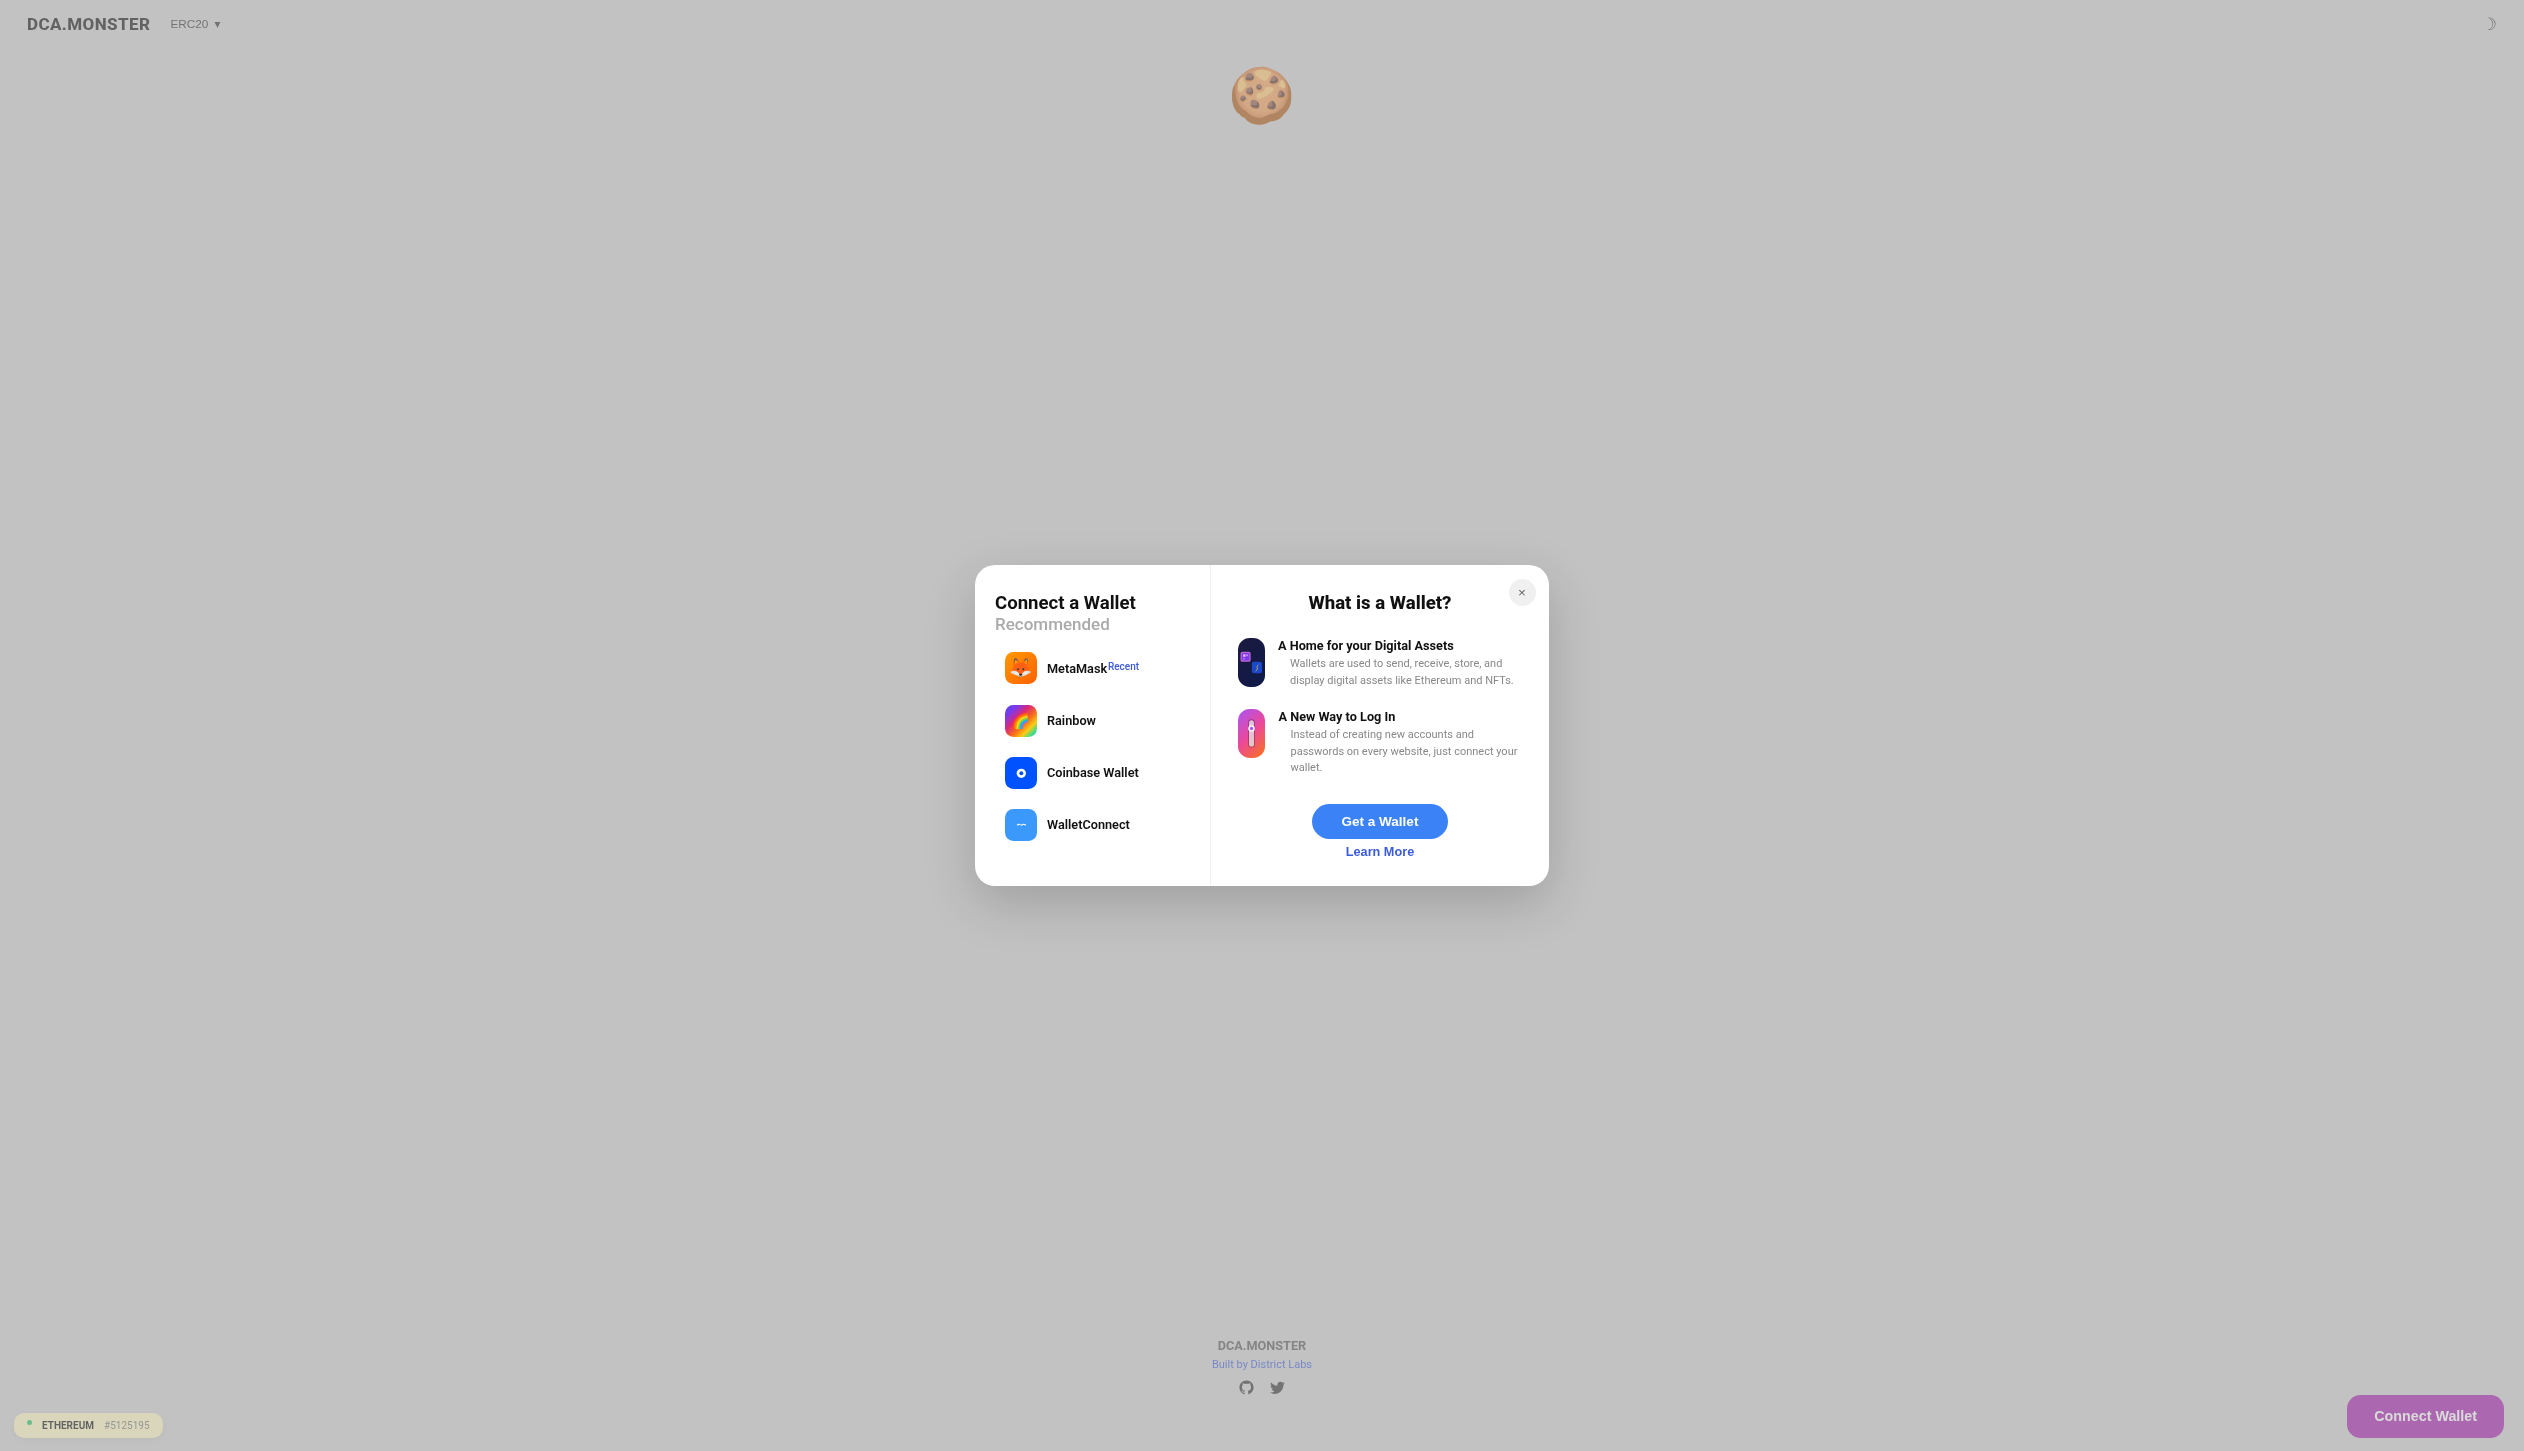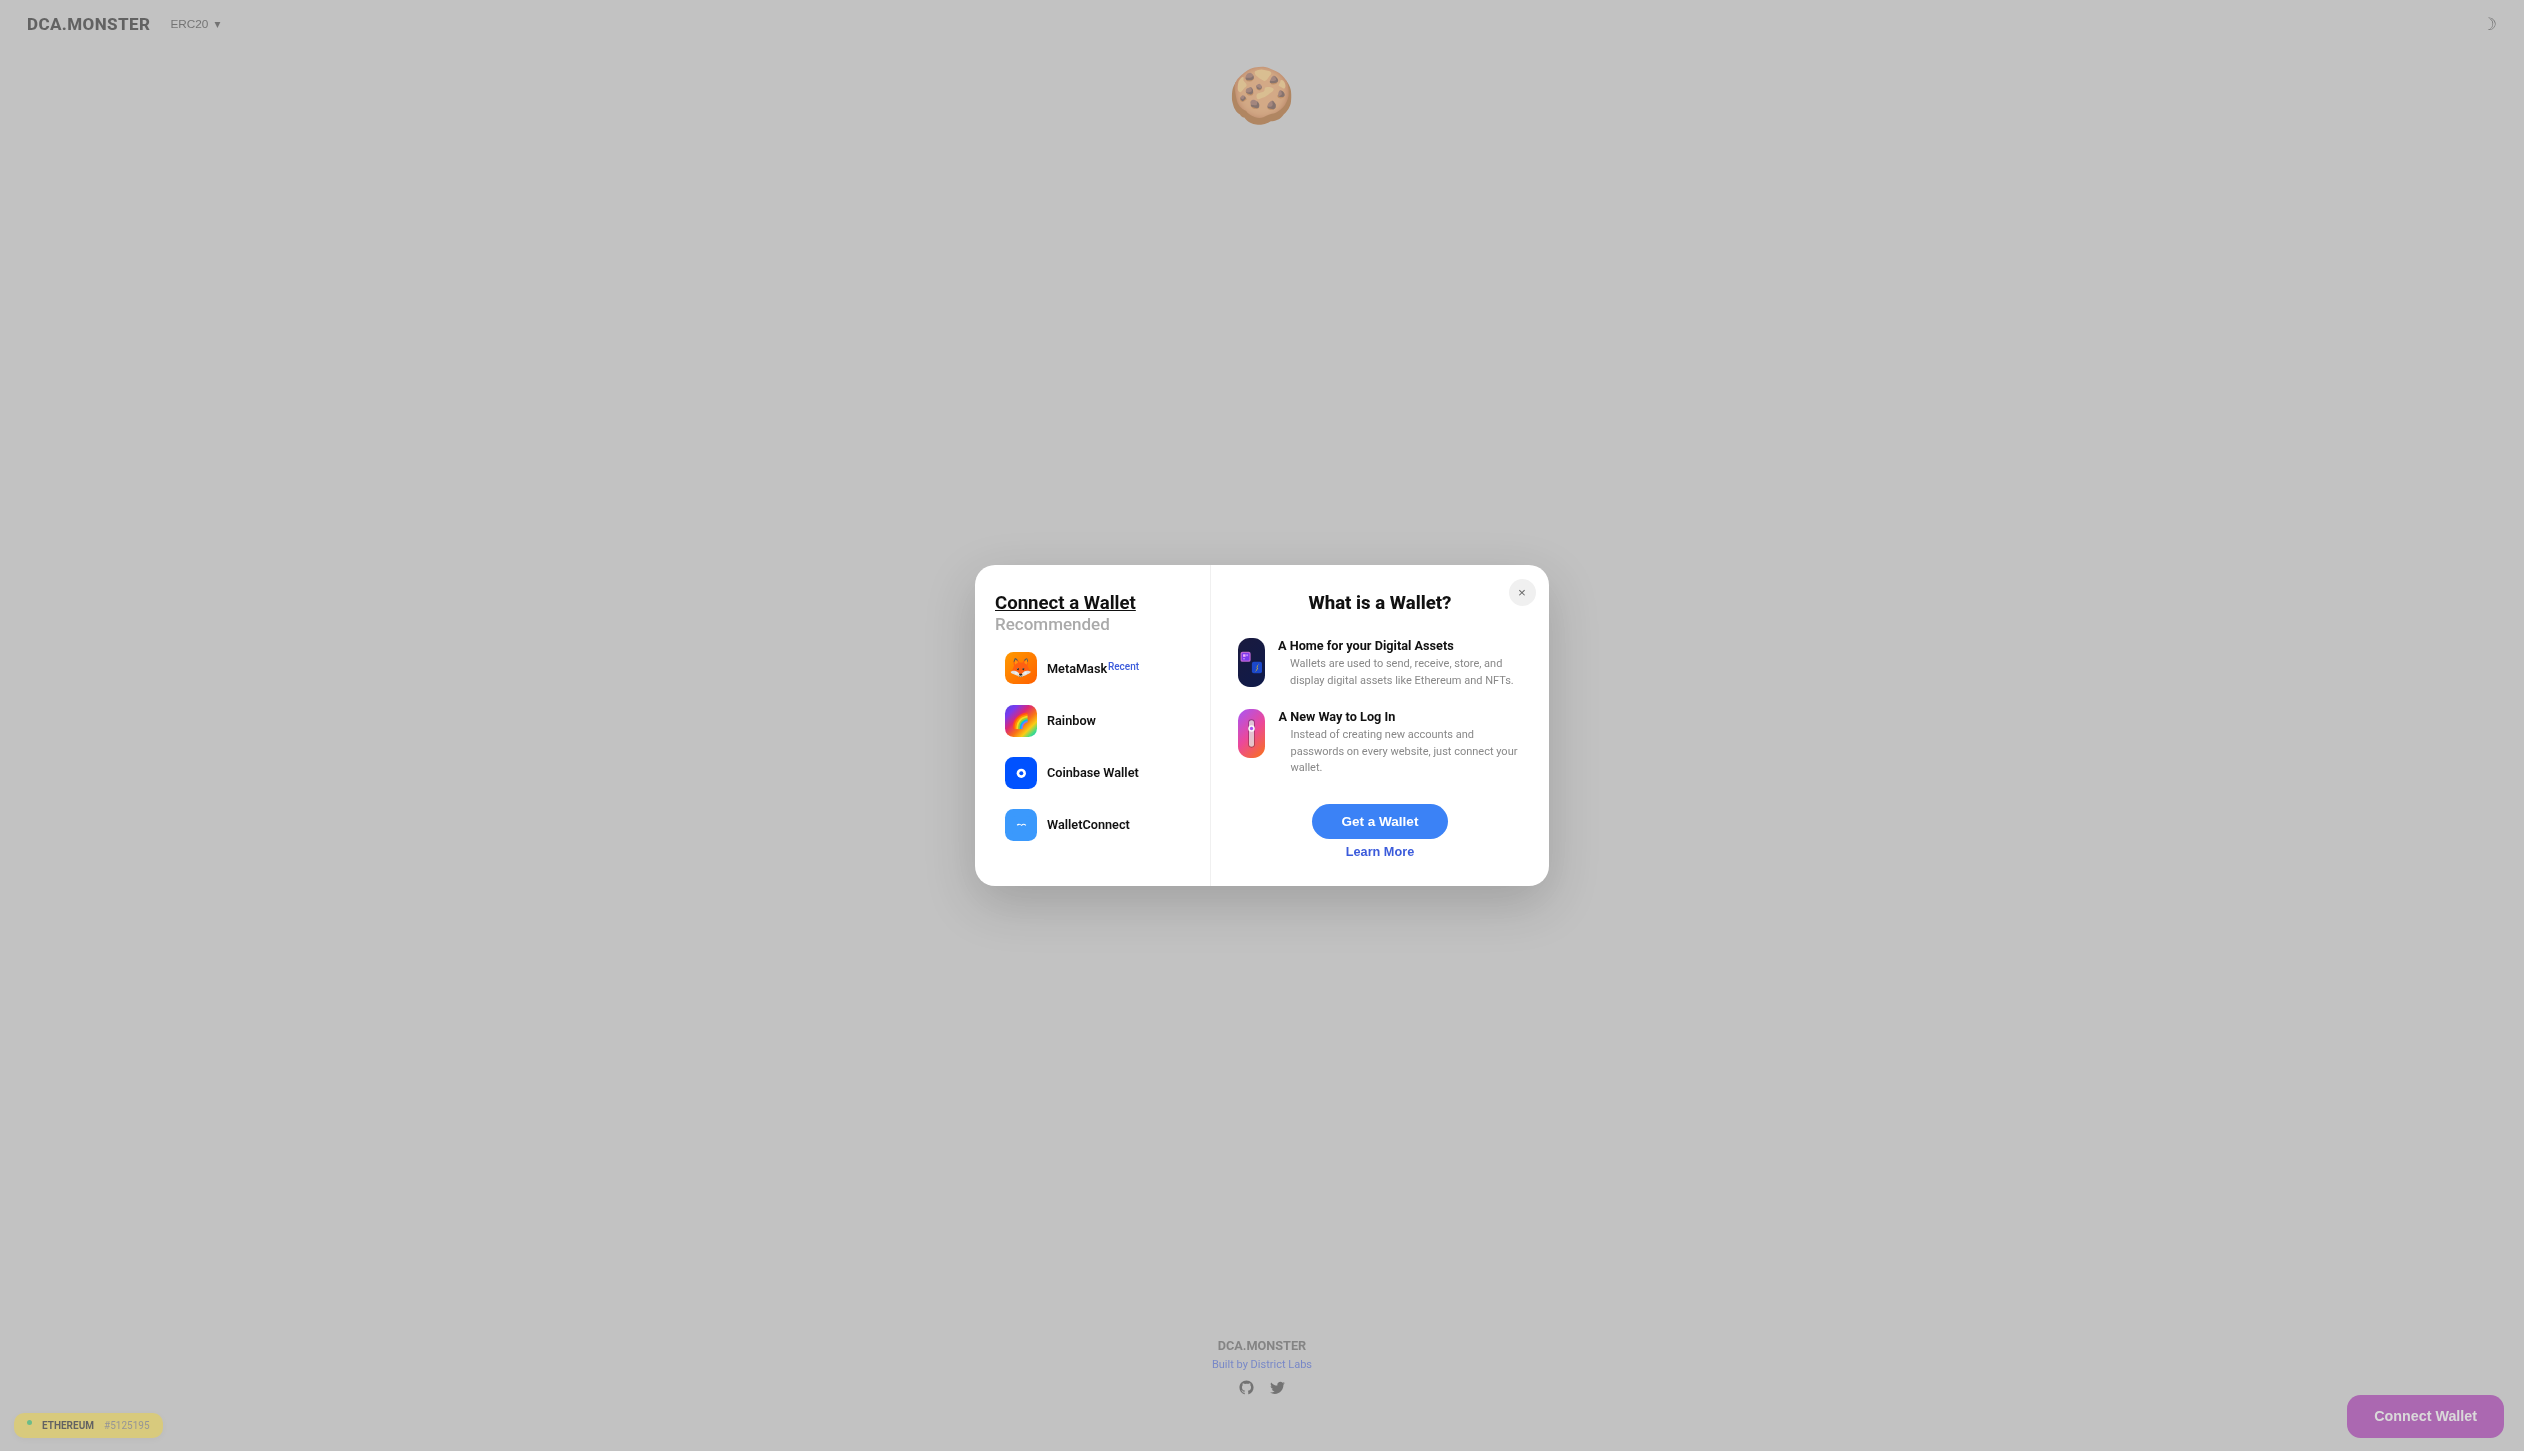--- a/index.html
+++ b/index.html
@@ -84,21 +84,20 @@
     .modal-left {
       width: 236px;
       padding: 27px 20px;
       border-right: 0.8px solid #f0f0f0;
       flex-shrink: 0;
     }
     .modal-title {
       font-size: 18.6px;
       font-weight: 700;
       color: #111;
-      text-decoration: underline;
     }
     .section-label {
       font-size: 17px;
       color: #aaa;
       margin-bottom: 10px;
       font-weight: 500;
     }
     .wallet-list {
       display: flex;
       flex-direction: column;
@@ -245,21 +244,21 @@
       font-size: 17px;
       color: #333;
       cursor: pointer;
     }
 
     
     .bottom-bar {
       position: fixed;
       bottom: 13.5px;
       left: 13.5px;
-      background: #fde047;
+      background: #fef9c3;
       border-radius: 10px;
       padding: 6.8px 13.5px;
       display: flex;
       align-items: flex-start;
       gap: 10px;
       font-size: 11px;
       box-shadow: 0 1.7px 6.8px rgba(0,0,0,0.08);
     }
     .network-badge {
       font-weight: 700;

